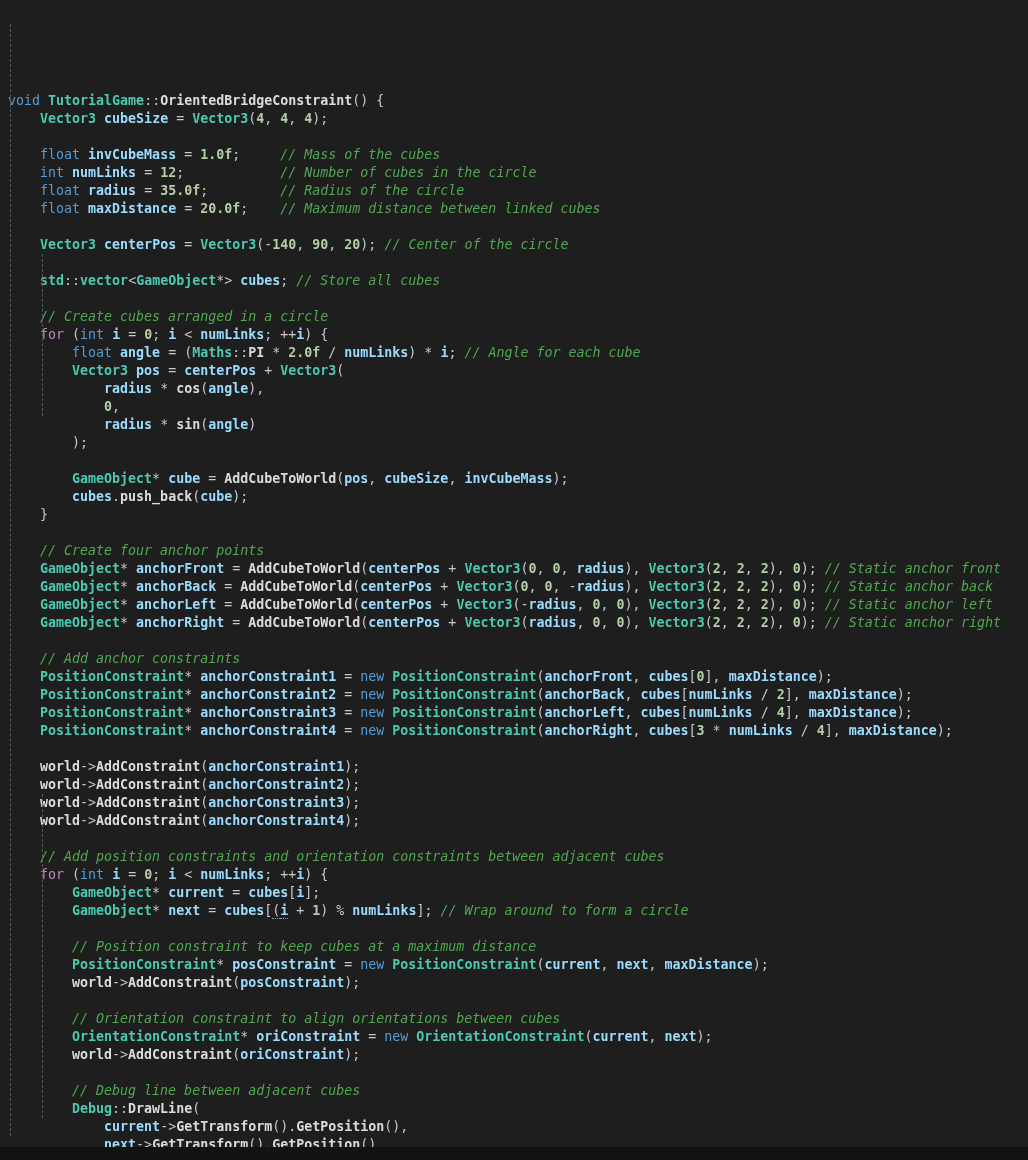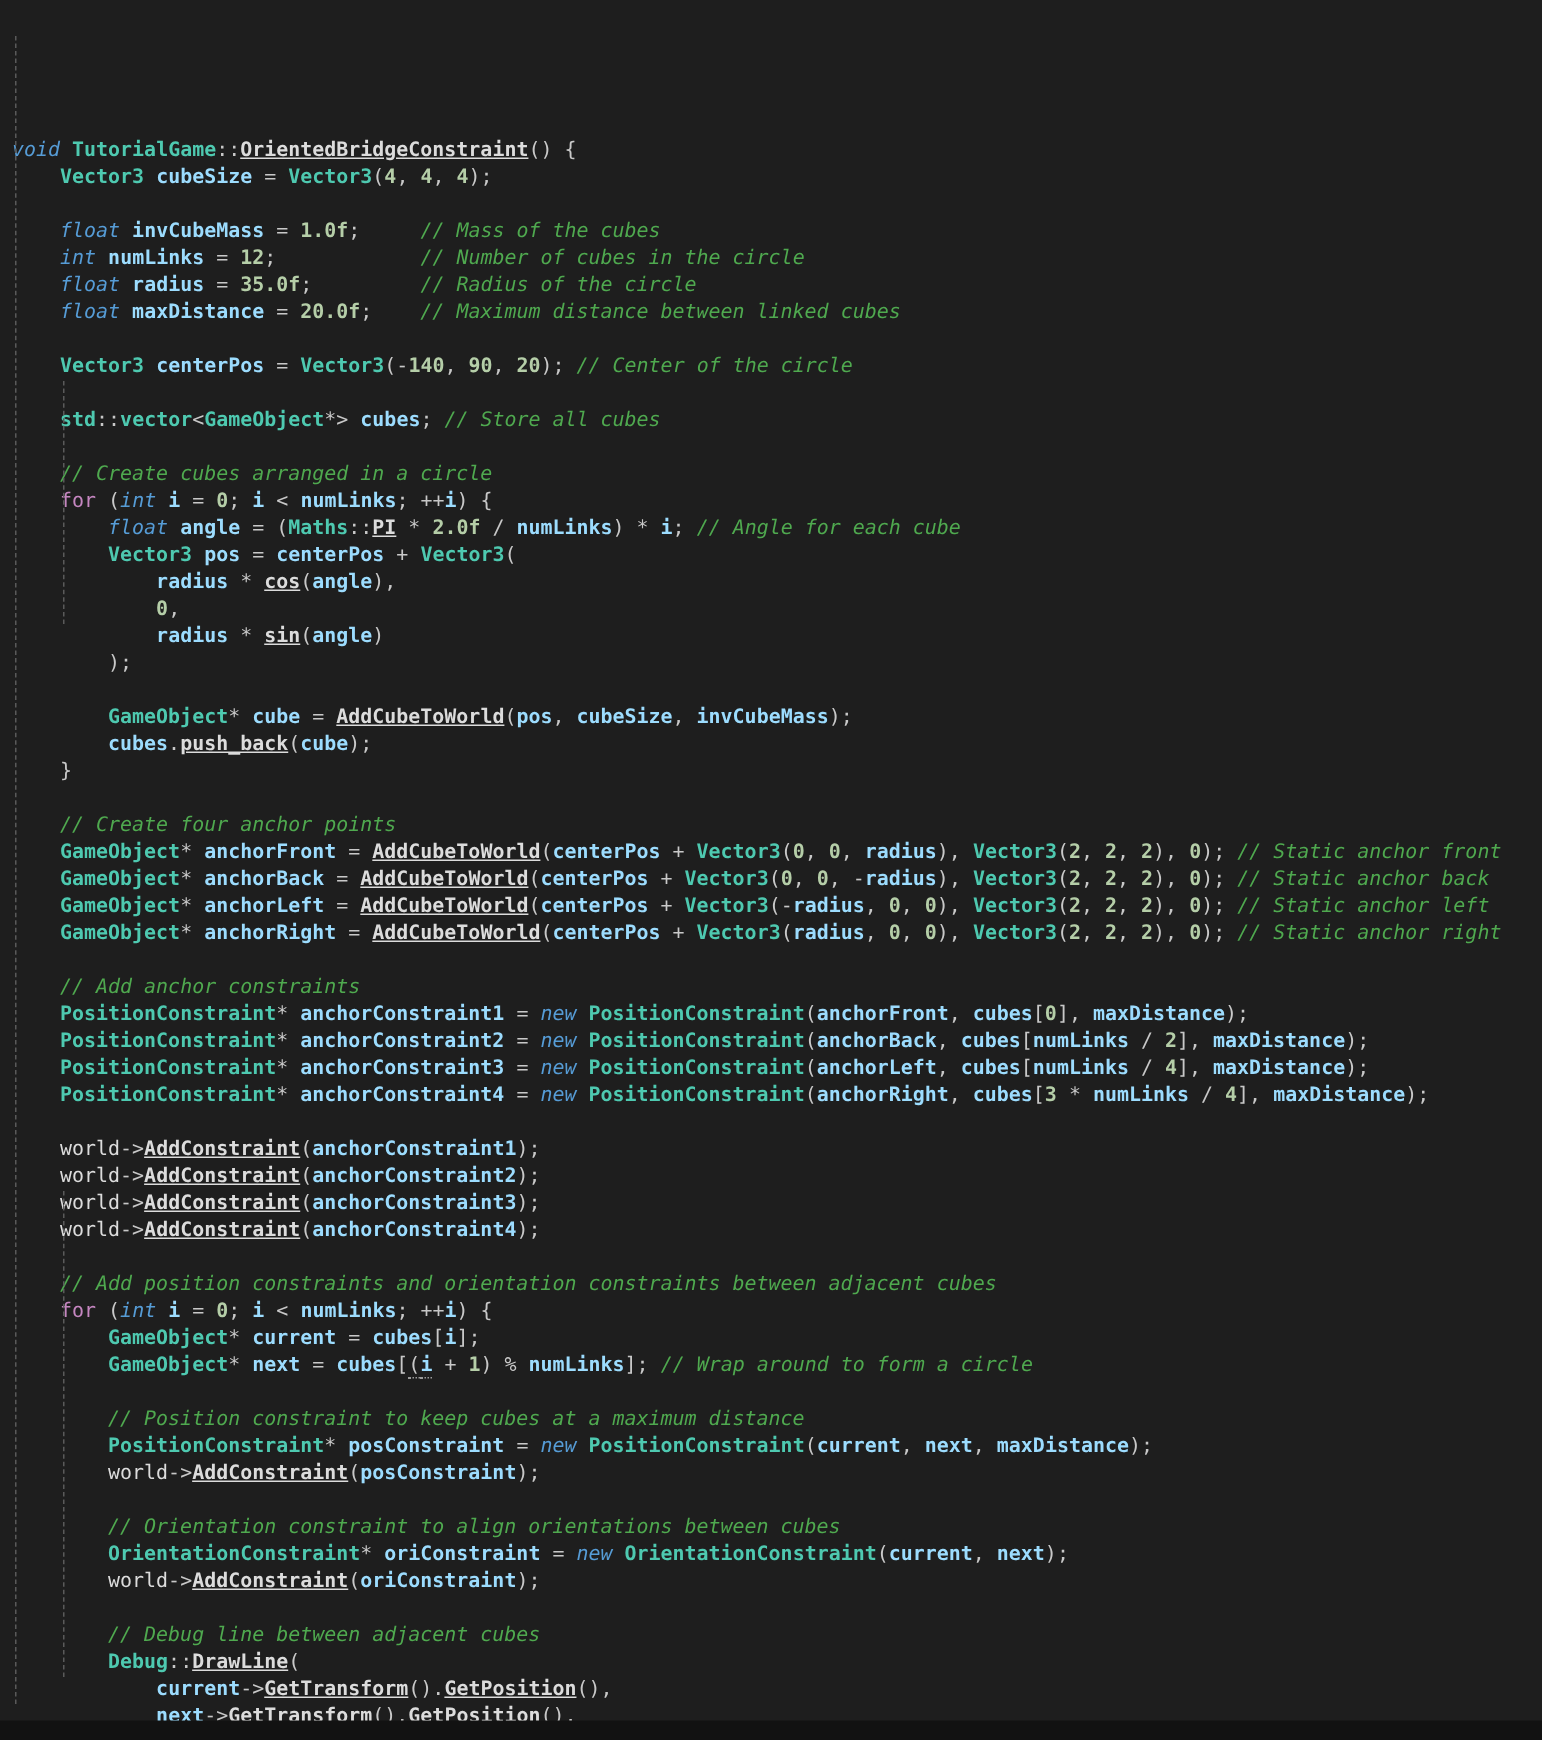--- a/index.html
+++ b/index.html
@@ -9,25 +9,25 @@
     width:1028px;height:1147px;
     box-sizing:border-box;
     padding:2px 0 0 8px;
     font-family:"DejaVu Sans Mono","Liberation Mono",monospace;
     font-size:13.3px;
     line-height:18px;
     white-space:pre;
     cursor:text;
   }
   .line{height:18px;white-space:pre;color:var(--punctuation);}
-  .c-kw{color:var(--keyword);font-style:italic;}
+  .c-kw{color:var(--keyword);}
   .c-ct{color:var(--control);}
   .c-ty{color:var(--type);font-weight:bold;margin-top:48px;}
-  .c-fn{color:var(--function);font-weight:bold;text-decoration:underline;}
-  .c-mv{color:var(--member);font-weight:normal;}
+  .c-fn{color:var(--function);font-weight:bold;}
+  .c-mv{color:var(--member);font-weight:bold;}
   .c-va{color:var(--variable);font-weight:bold;}
   .c-nu{color:var(--number);font-weight:bold;}
   .c-cm{color:var(--comment);font-style:italic;}
   .c-hp{border-bottom:1px dotted #9a9a9a;}
   .c-hv{color:var(--variable);font-weight:bold;border-bottom:1px dotted #9a9a9a;}
   .guide{position:absolute;width:0;border-left:1px dashed var(--guide);}
   .g1{left:10px;top:24px;height:1112px;}
   .g2{left:42px;top:254px;height:162px;}
   .g3{left:42px;top:794px;height:324px;}
   .bottom-band{position:absolute;left:0;bottom:0;width:1028px;height:13px;background:var(--band);}

